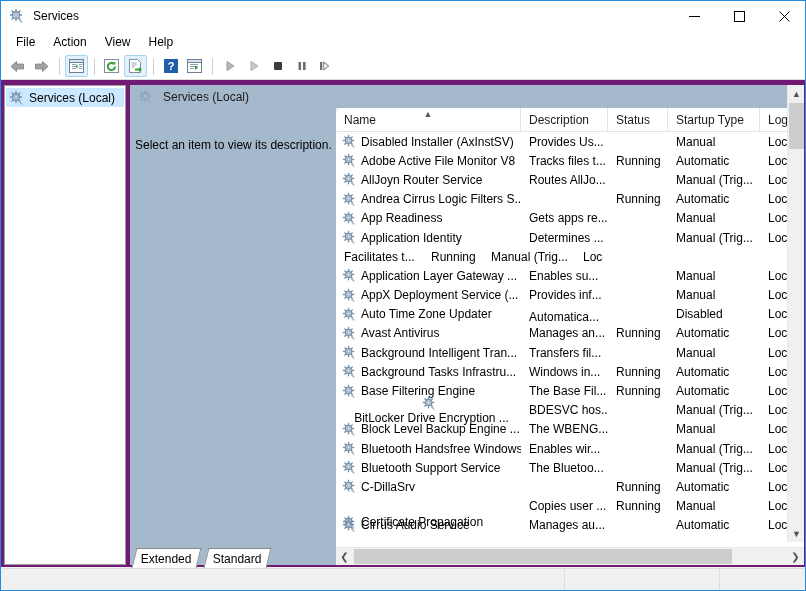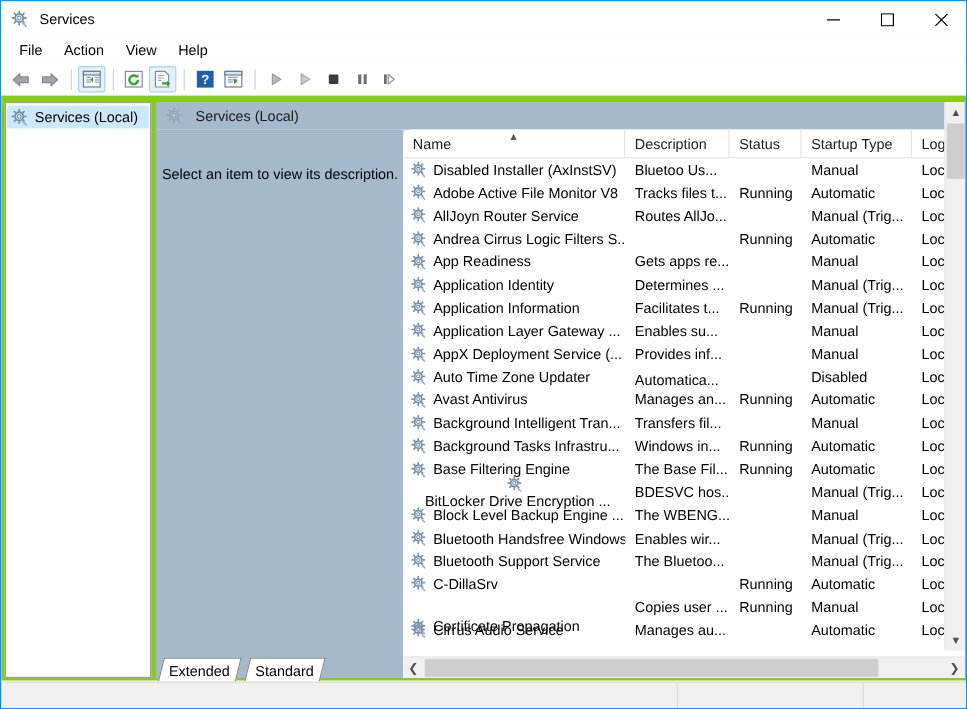--- a/index.html
+++ b/index.html
@@ -71,21 +71,21 @@
     border: 1px solid transparent;
     border-radius: 2px;
   }
   .tb-btn.active { border-color: #a8d4f0; background: #e3f1fb; }
   .tb-sep { width: 1px; height: 17px; background: #d0d0d0; margin: 0 5px; }
 
   
   .content {
     position: absolute; left: 0; top: 80px;
     width: 806px; height: 487px;
-    background: #84cc16;
+    background: #701a75;
   }
 
   
   .tree-pane {
     position: absolute; left: 3px; top: 5px;
     width: 122px; height: 480px;
     background: #ffffff;
     border: 1px solid #a0a0a0;
     overflow: hidden;
   }
@@ -432,21 +432,21 @@
                       <circle cx="7" cy="7" r="3.2"></circle>
                     </g>
                     <g stroke="#7a93ad" stroke-width="1.5" stroke-linecap="round">
                       <path d="M7 1.5v1.4M7 11.1v1.4M1.5 7h1.4M11.1 7h1.4M3.1 3.1l1 1M9.9 9.9l1 1M10.9 3.1l-1 1M4.1 9.9l-1 1"></path>
                     </g>
                     <circle cx="7" cy="7" r="1.4" fill="#ffffff" stroke="#7a93ad" stroke-width="1"></circle>
                     <path d="M10.3 11.6l2.3 2.3" stroke="#9aaec2" stroke-width="1.4" stroke-linecap="round"></path>
                   </svg></span>
                 <span>Disabled Installer (AxInstSV)</span>
               </div>
-              <div class="cell" style="width: 87px;">Bluetoo Us...</div>
+              <div class="cell" style="width: 87px;">Provides Us...</div>
               <div class="cell" style="width: 60px;"></div>
               <div class="cell" style="width: 92px;">Manual</div>
               <div class="cell" style="width: 44px;">Loc</div>
             </div>
             <div class="row">
               <div class="cell name" style="width: 185px;">
                 <span class="svc-icon"><svg viewBox="0 0 16 16" width="15" height="15">
                     <g fill="none" stroke="#7a93ad" stroke-width="1.6">
                       <circle cx="7" cy="7" r="3.2"></circle>
                     </g>
@@ -533,33 +533,20 @@
                     <path d="M10.3 11.6l2.3 2.3" stroke="#9aaec2" stroke-width="1.4" stroke-linecap="round"></path>
                   </svg></span>
                 <span>Application Identity</span>
               </div>
               <div class="cell" style="width: 87px;">Determines ...</div>
               <div class="cell" style="width: 60px;"></div>
               <div class="cell" style="width: 92px;">Manual (Trig...</div>
               <div class="cell" style="width: 44px;">Loc</div>
             </div>
             <div class="row">
-              <div class="cell name" style="width: 185px;">
-                <span class="svc-icon"><svg viewBox="0 0 16 16" width="15" height="15">
-                    <g fill="none" stroke="#7a93ad" stroke-width="1.6">
-                      <circle cx="7" cy="7" r="3.2"></circle>
-                    </g>
-                    <g stroke="#7a93ad" stroke-width="1.5" stroke-linecap="round">
-                      <path d="M7 1.5v1.4M7 11.1v1.4M1.5 7h1.4M11.1 7h1.4M3.1 3.1l1 1M9.9 9.9l1 1M10.9 3.1l-1 1M4.1 9.9l-1 1"></path>
-                    </g>
-                    <circle cx="7" cy="7" r="1.4" fill="#ffffff" stroke="#7a93ad" stroke-width="1"></circle>
-                    <path d="M10.3 11.6l2.3 2.3" stroke="#9aaec2" stroke-width="1.4" stroke-linecap="round"></path>
-                  </svg></span>
-                <span>Application Information</span>
-              </div>
               <div class="cell" style="width: 87px;">Facilitates t...</div>
               <div class="cell" style="width: 60px;">Running</div>
               <div class="cell" style="width: 92px;">Manual (Trig...</div>
               <div class="cell" style="width: 44px;">Loc</div>
             </div>
             <div class="row">
               <div class="cell name" style="width: 185px;">
                 <span class="svc-icon"><svg viewBox="0 0 16 16" width="15" height="15">
                     <g fill="none" stroke="#7a93ad" stroke-width="1.6">
                       <circle cx="7" cy="7" r="3.2"></circle>

